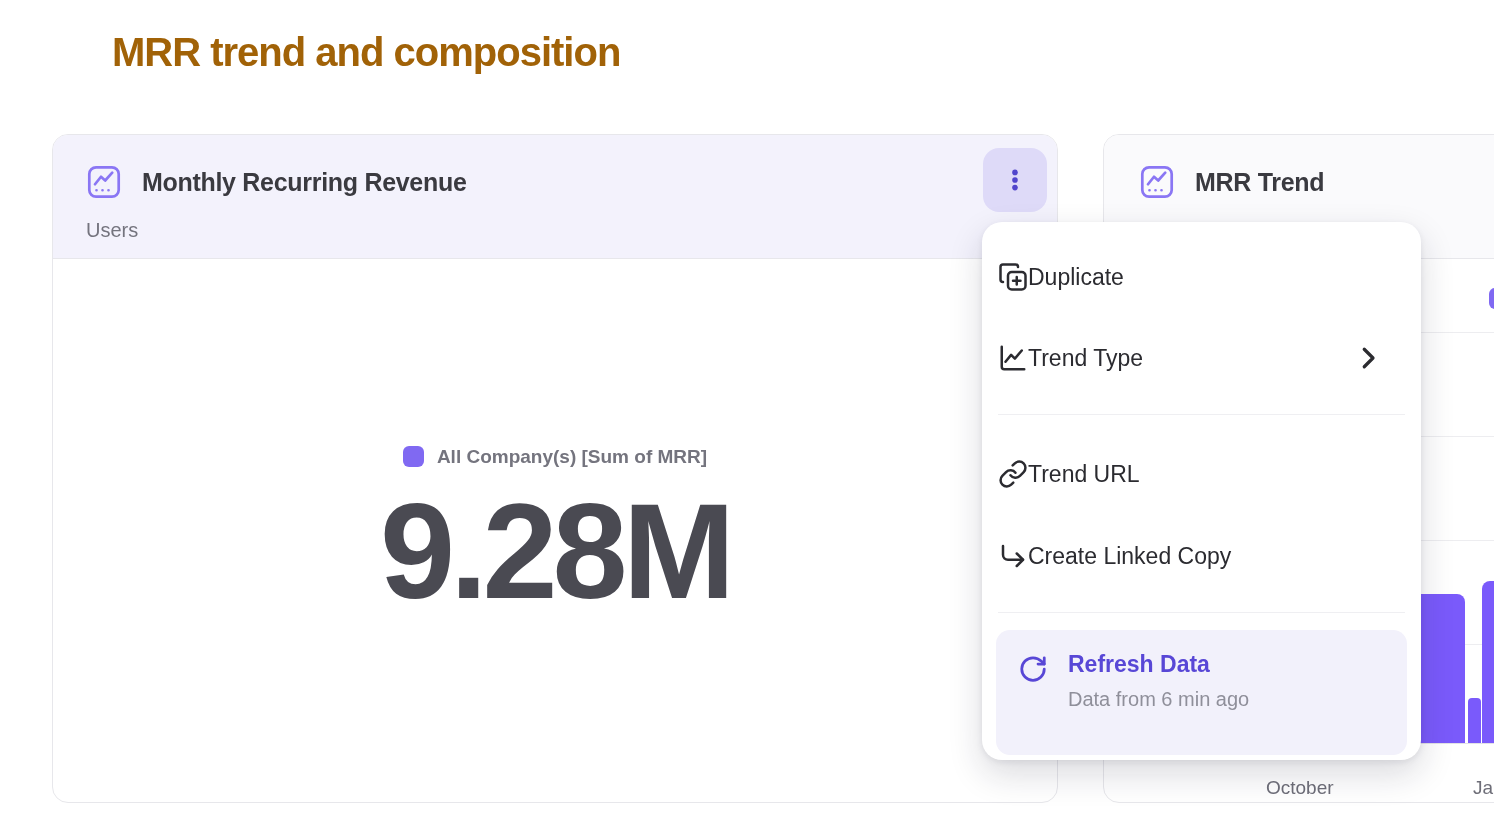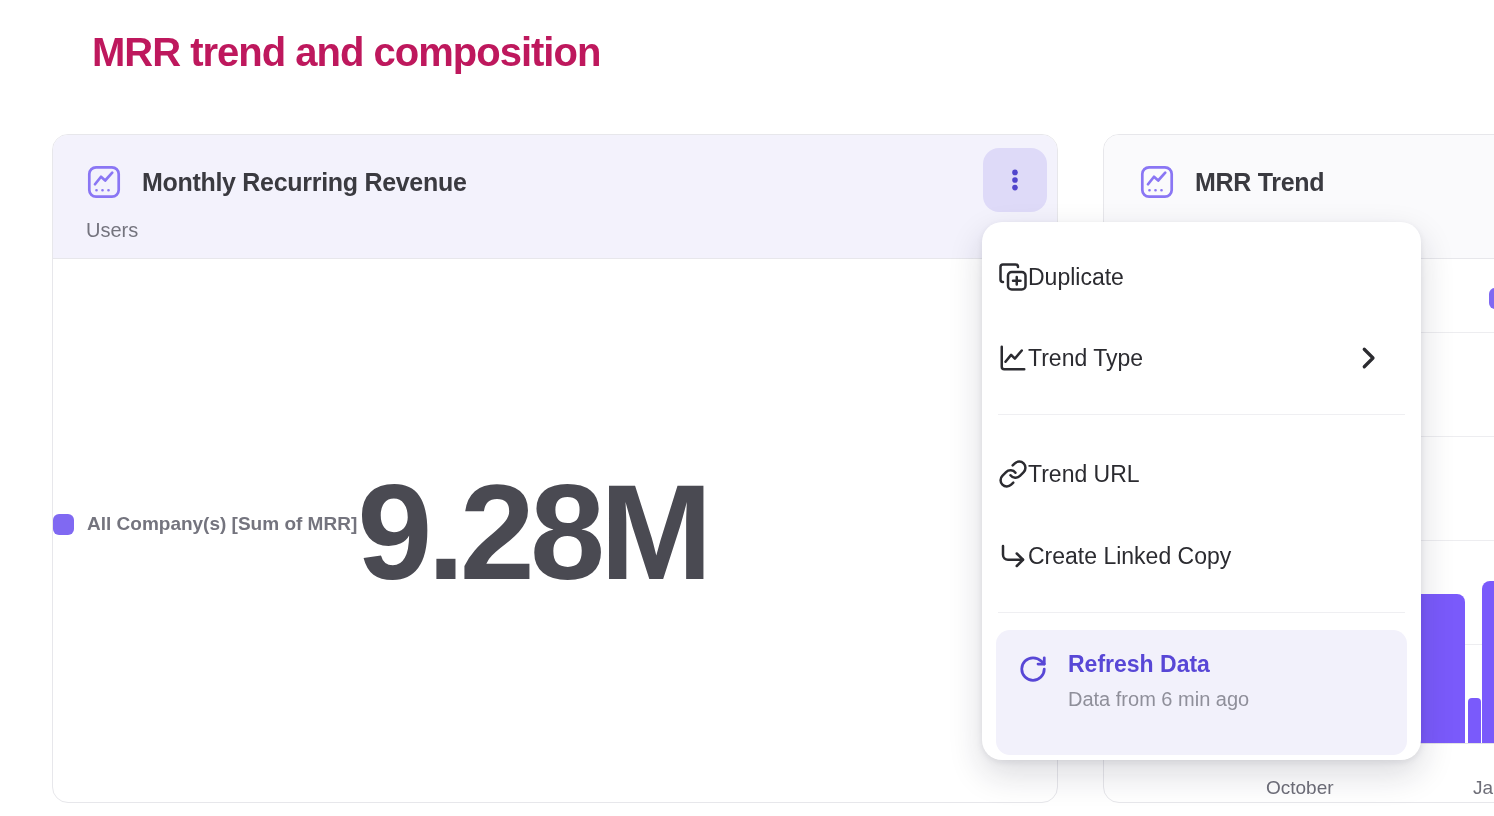--- a/index.html
+++ b/index.html
@@ -1,21 +1,21 @@
 <!DOCTYPE html>
 <html style="--bar: #7a5afb; --swatch: #8069f2; --icon-purple: #8a76f4; --kebab-bg: #dedaf8; --kebab-dots: #5145cc; --refresh-bg: #f2f1fb; --refresh-fg: #5847d6;"><head>
 <meta charset="utf-8">
 <style>
   * { margin:0; padding:0; box-sizing:border-box; }
   html,body { background:#fff; }
   body { font-family:"Liberation Sans","DejaVu Sans",sans-serif; }
   #page { position:relative; width:1494px; height:816px; overflow:hidden; background:#fff; }
 
-  .page-title { position:absolute; left:92px; top:30px; font-size:40px; font-weight:700;
-                letter-spacing:-1px; color:#be185d; }
+  .page-title { position:absolute; left:112px; top:30px; font-size:40px; font-weight:700;
+                letter-spacing:-1px; color:#a16207; }
 
   
   .card { position:absolute; top:134px; height:669px; background:#fff;
           border:1px solid #e7e7eb; border-radius:16px; }
   #card-mrr { left:52px; width:1006px; }
   #card-trend { left:1103px; width:500px; }
 
   .card-header { position:absolute; left:0; top:0; width:100%; height:124px;
                  border-bottom:1px solid #e7e7eb; border-radius:15px 15px 0 0; }
   #card-mrr .card-header { background:#f3f2fc; }
@@ -26,21 +26,21 @@
   .card-subtitle { position:absolute; left:33px; top:84px; font-size:20px; color:#74747e; }
   .chart-card-icon { width:36px; height:36px; color:var(--icon-purple); flex:0 0 auto; }
 
   .kebab-btn { position:absolute; left:930px; top:13px; width:64px; height:64px;
                background:var(--kebab-bg); border:none; border-radius:16px; cursor:pointer;
                display:flex; align-items:center; justify-content:center; }
   .kebab-btn svg { width:26px; height:26px; color:var(--kebab-dots); }
 
   
   .kpi-body { position:absolute; left:0; top:125px; width:100%; height:544px;
-              display:flex; flex-direction:row; align-items:center; }
+              display:flex; flex-direction:column; align-items:center; justify-content:center; }
   .legend-row { display:flex; align-items:center; gap:13px; margin-bottom:16px; }
   .legend-swatch { width:21px; height:21px; border-radius:6px; background:var(--swatch); }
   .legend-label { font-size:19px; font-weight:700; color:#74747e; }
   .kpi-value { font-size:135px; font-weight:700; letter-spacing:-5px; color:#4a4a52; line-height:1; }
 
   
   .gridline { position:absolute; left:28px; right:0; height:1px; background:#ededf0; }
   .axis-line { position:absolute; left:28px; right:0; height:1px; background:#e2e2e6; }
   .trend-legend-swatch { position:absolute; left:385px; top:153px; width:21px; height:21px;
                          border-radius:6px; background:var(--swatch); }

